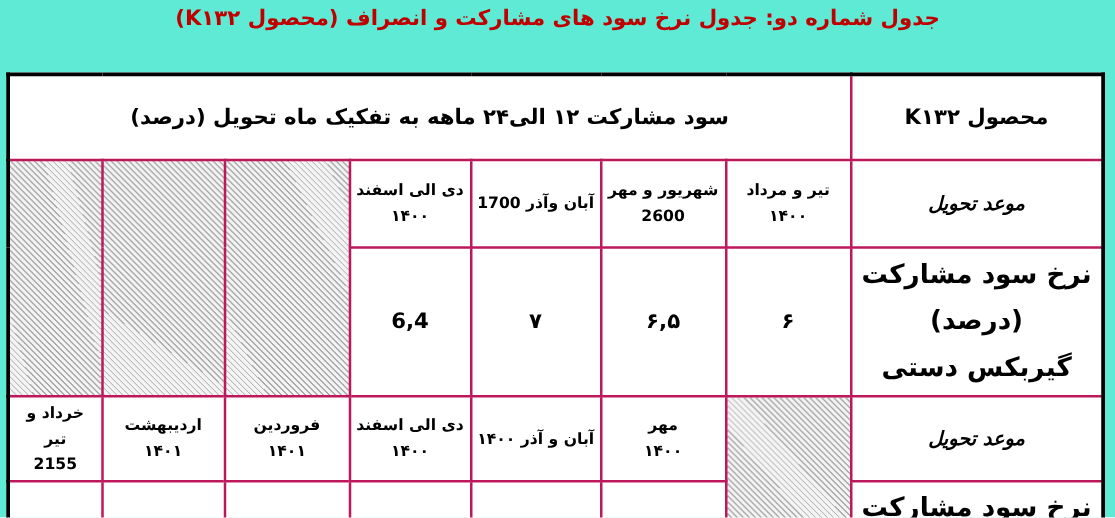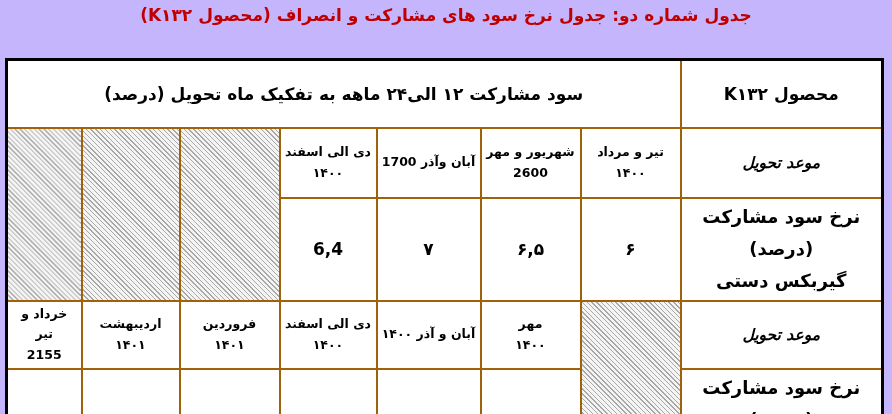--- a/index.html
+++ b/index.html
@@ -6,59 +6,59 @@
   html, body { background: #ffffff; }
   body {
     width: 892px; height: 414px;
     font-family: "DejaVu Sans", sans-serif;
     overflow: hidden;
   }
   .page {
     position: relative;
     width: 892px; height: 414px;
     direction: rtl;
-    background: #c4b5fd;
+    background: #5eead4;
   }
   .doc-title {
     position: absolute;
     top: 5px; left: 0; right: 0;
     text-align: center;
     color: #C00000;
     font-size: 17px;
     font-weight: bold;
     letter-spacing: 0;
   }
   table.rates {
     position: absolute;
     top: 58px; right: 8px;
     border-collapse: collapse;
     table-layout: fixed;
     width: 876px;
     border: 3px solid #000;
     background: #fff;
   }
   table.rates td {
-    border: 2px solid #a16207;
+    border: 2px solid #be185d;
     text-align: center;
     vertical-align: middle;
     color: #000;
     font-weight: bold;
     padding: 2px 3px;
   }
   
   tr.r0 td { height: 68px; }
   tr.r1 td { height: 70px; }
   tr.r2 td { height: 61px; }
   tr.r3 td { height: 65px; }
   tr.r4 td { height: 74px; }
 
   td.main-header { font-size: 17px; }
   td.product-header { font-size: 17px; }
   td.row-label { font-size: 15.5px; font-style: italic; }
-  td.row-label-2l { font-size: 18px; white-space: pre-line; line-height: 1.8; margin-top: 44px; }
+  td.row-label-2l { font-size: 21px; white-space: pre-line; line-height: 1.8; margin-top: 44px; }
   td.month {
     font-size: 12.5px;
     white-space: pre-line;
     line-height: 1.65;
   }
   td.value { font-size: 17px; }
   td.hatch {
     background-image: repeating-linear-gradient(
       45deg,
       #a8a8a8 0px, #a8a8a8 1px,

